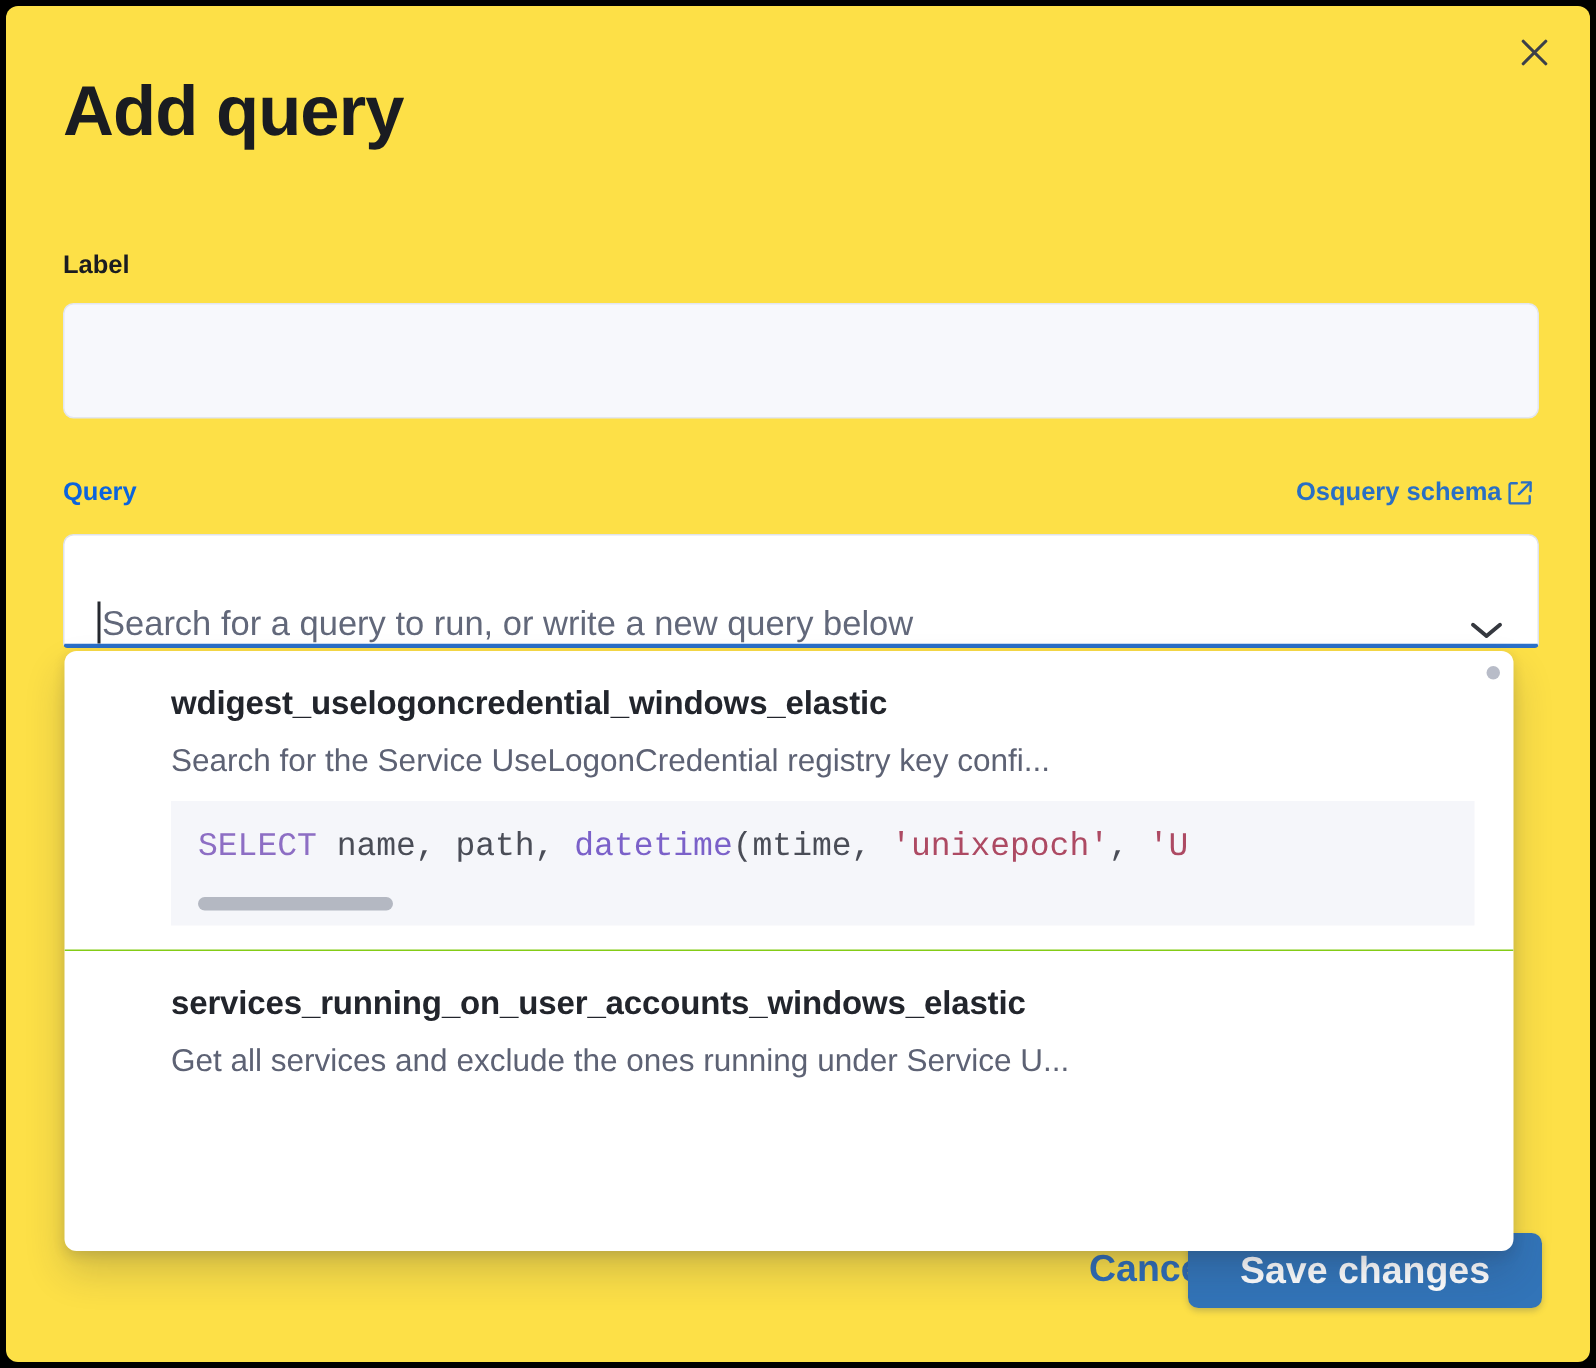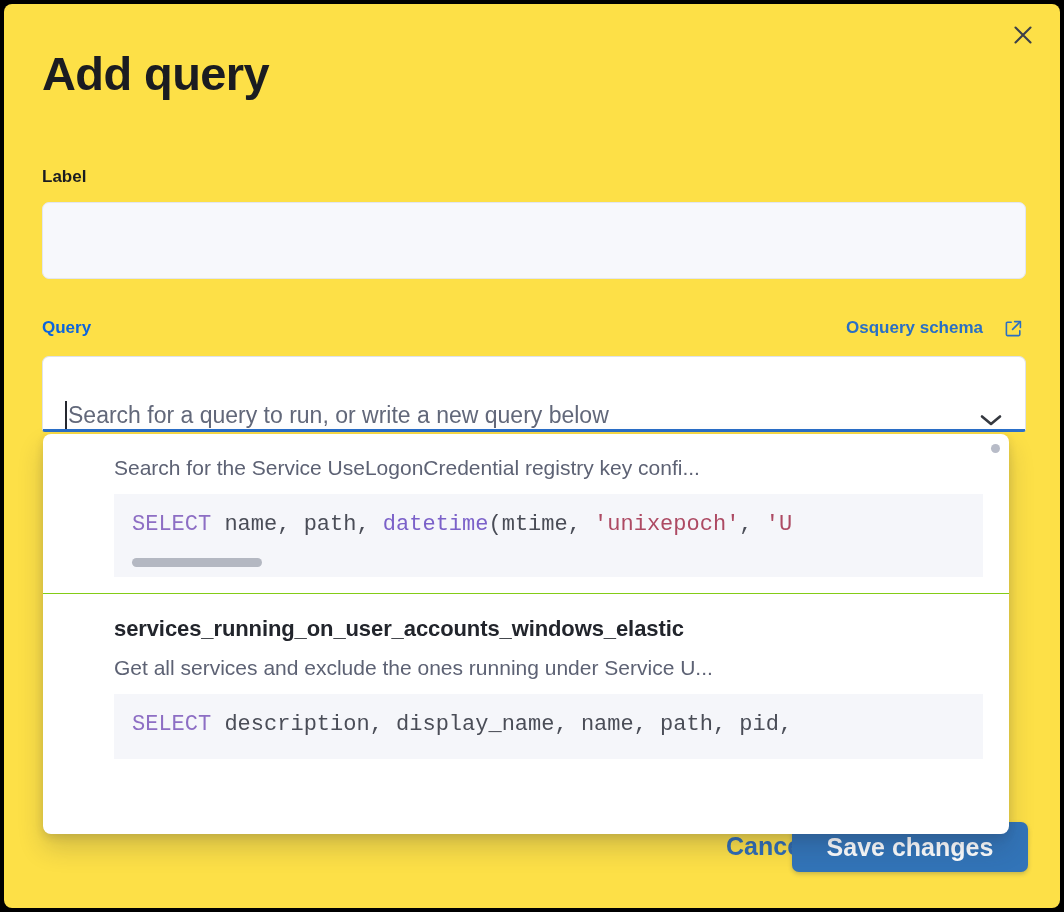--- a/index.html
+++ b/index.html
@@ -96,21 +96,21 @@
   .schema-link {
     position: absolute;
     right: 38px;
     top: 314px;
     font-size: 17px;
     font-weight: 700;
     color: #2a6fc4;
     text-decoration: none;
     display: flex;
     align-items: center;
-    gap: 22px;
+    gap: 4px;
     cursor: pointer;
     justify-content: flex-end;
   }
   .schema-link svg { display:block; }
 
   
   .combo {
     position: absolute;
     left: 38px;
     top: 352px;
@@ -292,30 +292,27 @@
 
   <div class="footer">
     <button class="btn-cancel">Cancel</button>
     <button class="btn-save">Save changes</button>
   </div>
 
   <div class="dropdown">
     <div class="dropdown-scrollthumb"></div>
     <div id="dd-list">
         <div class="dd-item">
+          <div class="dd-title">wdigest_uselogoncredential_windows_elastic</div>
           <div class="dd-desc">Search for the Service UseLogonCredential registry key confi...</div>
           <div class="dd-code">
             <div><span class="kw">SELECT</span><span class="pn"> name, path, </span><span class="fn">datetime</span><span class="pn">(mtime, </span><span class="str">'unixepoch'</span><span class="pn">, </span><span class="str">'U</span></div>
             <div class="code-scrollbar"></div>
           </div>
         </div>
         <div class="dd-item">
           <div class="dd-title">services_running_on_user_accounts_windows_elastic</div>
           <div class="dd-desc">Get all services and exclude the ones running under Service U...</div>
-          <div class="dd-code">
-            <div><span class="kw">SELECT</span><span class="pn"> description, display_name, name, path, pid,</span></div>
-            <div class="code-scroll-space"></div>
-          </div>
         </div>
       </div>
   </div>
 
 </div>
 
 </body></html>

